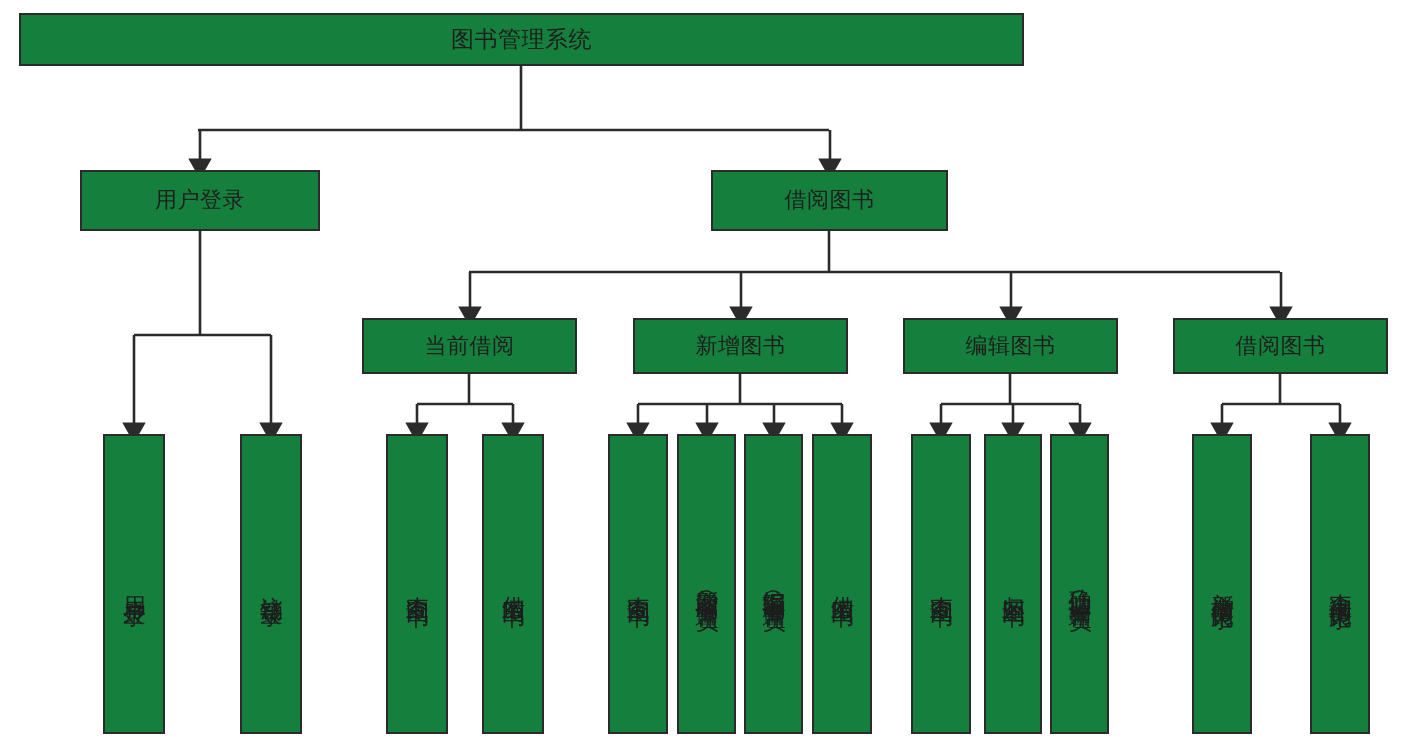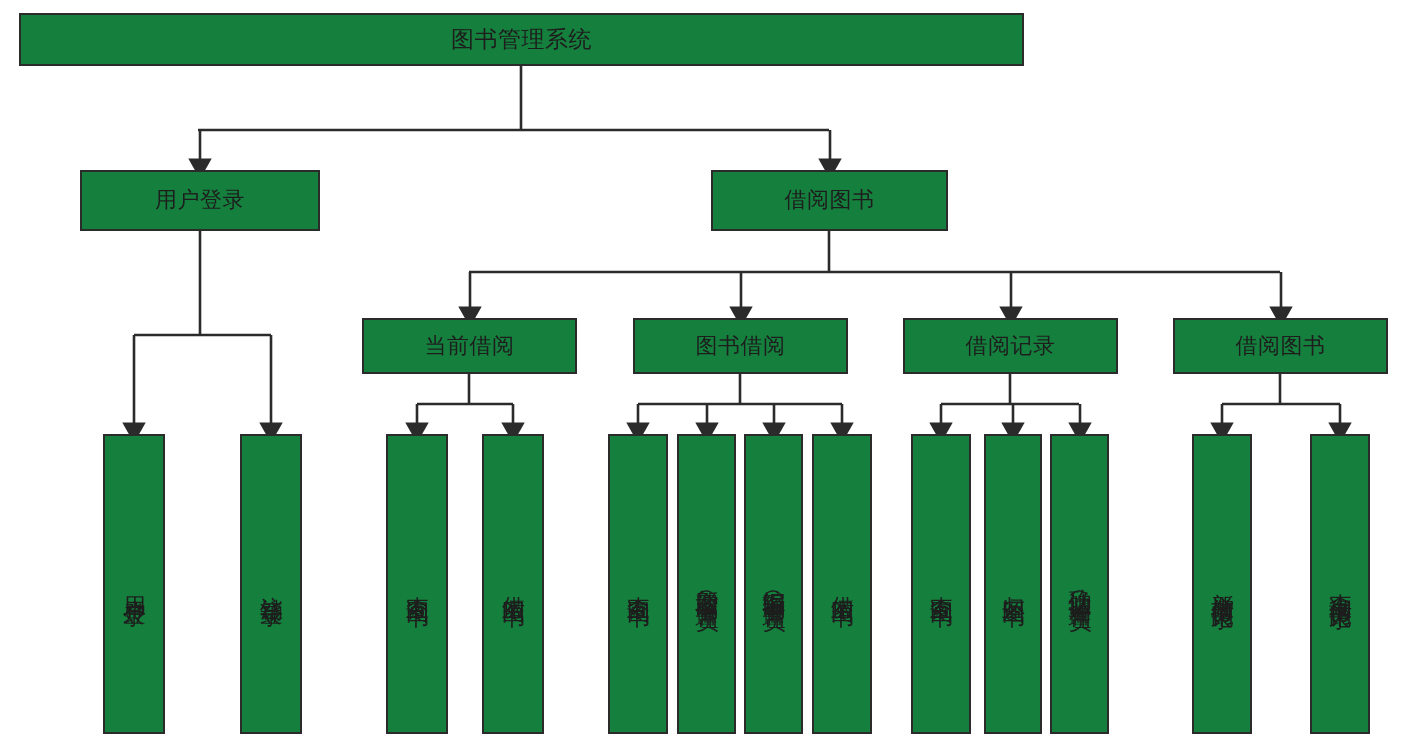--- a/index.html
+++ b/index.html
@@ -130,24 +130,24 @@
       <div class="node h" style="left: 80px; top: 170px; width: 240px; height: 61px;">
         <span class="lbl">用户登录</span>
       </div>
       <div class="node h" style="left: 711px; top: 170px; width: 237px; height: 61px;">
         <span class="lbl">借阅图书</span>
       </div>
       <div class="node h" style="left: 362px; top: 318px; width: 215px; height: 56px;">
         <span class="lbl">当前借阅</span>
       </div>
       <div class="node h" style="left: 633px; top: 318px; width: 215px; height: 56px;">
-        <span class="lbl">图书借阅</span>
+        <span class="lbl">新增图书</span>
       </div>
       <div class="node h" style="left: 903px; top: 318px; width: 215px; height: 56px;">
-        <span class="lbl">借阅记录</span>
+        <span class="lbl">编辑图书</span>
       </div>
       <div class="node h" style="left: 1173px; top: 318px; width: 215px; height: 56px;">
         <span class="lbl">借阅图书</span>
       </div>
       <div class="node v" style="left: 103px; top: 434px; width: 62px; height: 300px;">
         <span class="lbl">用户登录</span>
       </div>
       <div class="node v" style="left: 240px; top: 434px; width: 62px; height: 300px;">
         <span class="lbl">注销登录</span>
       </div>

